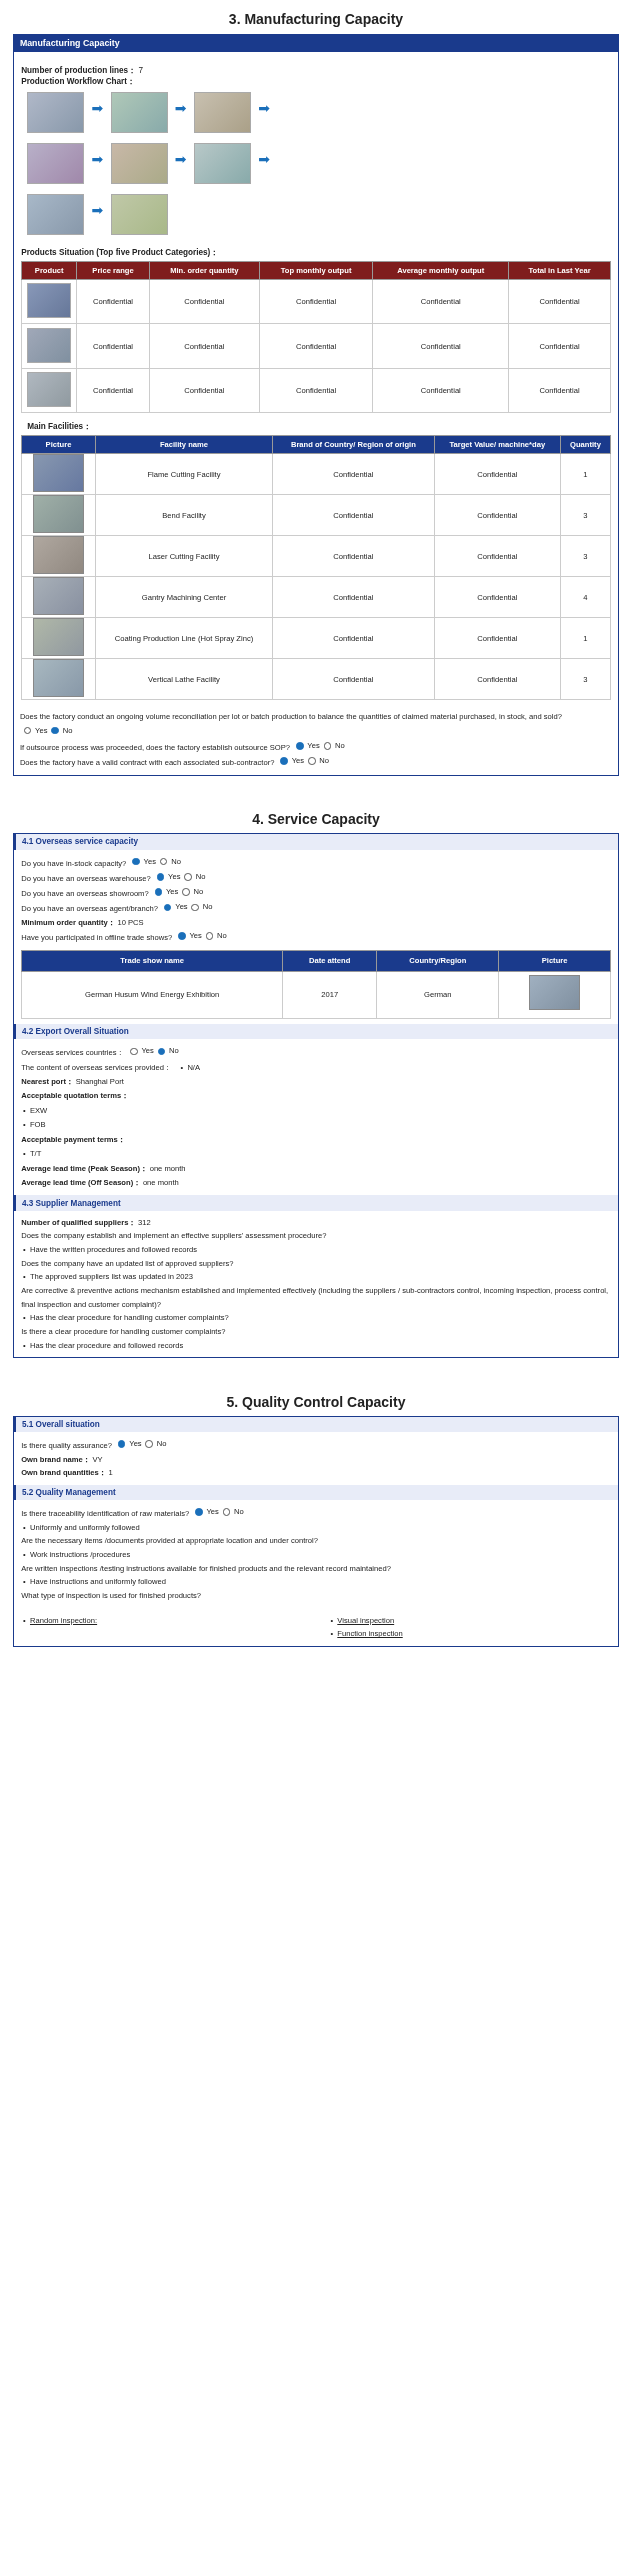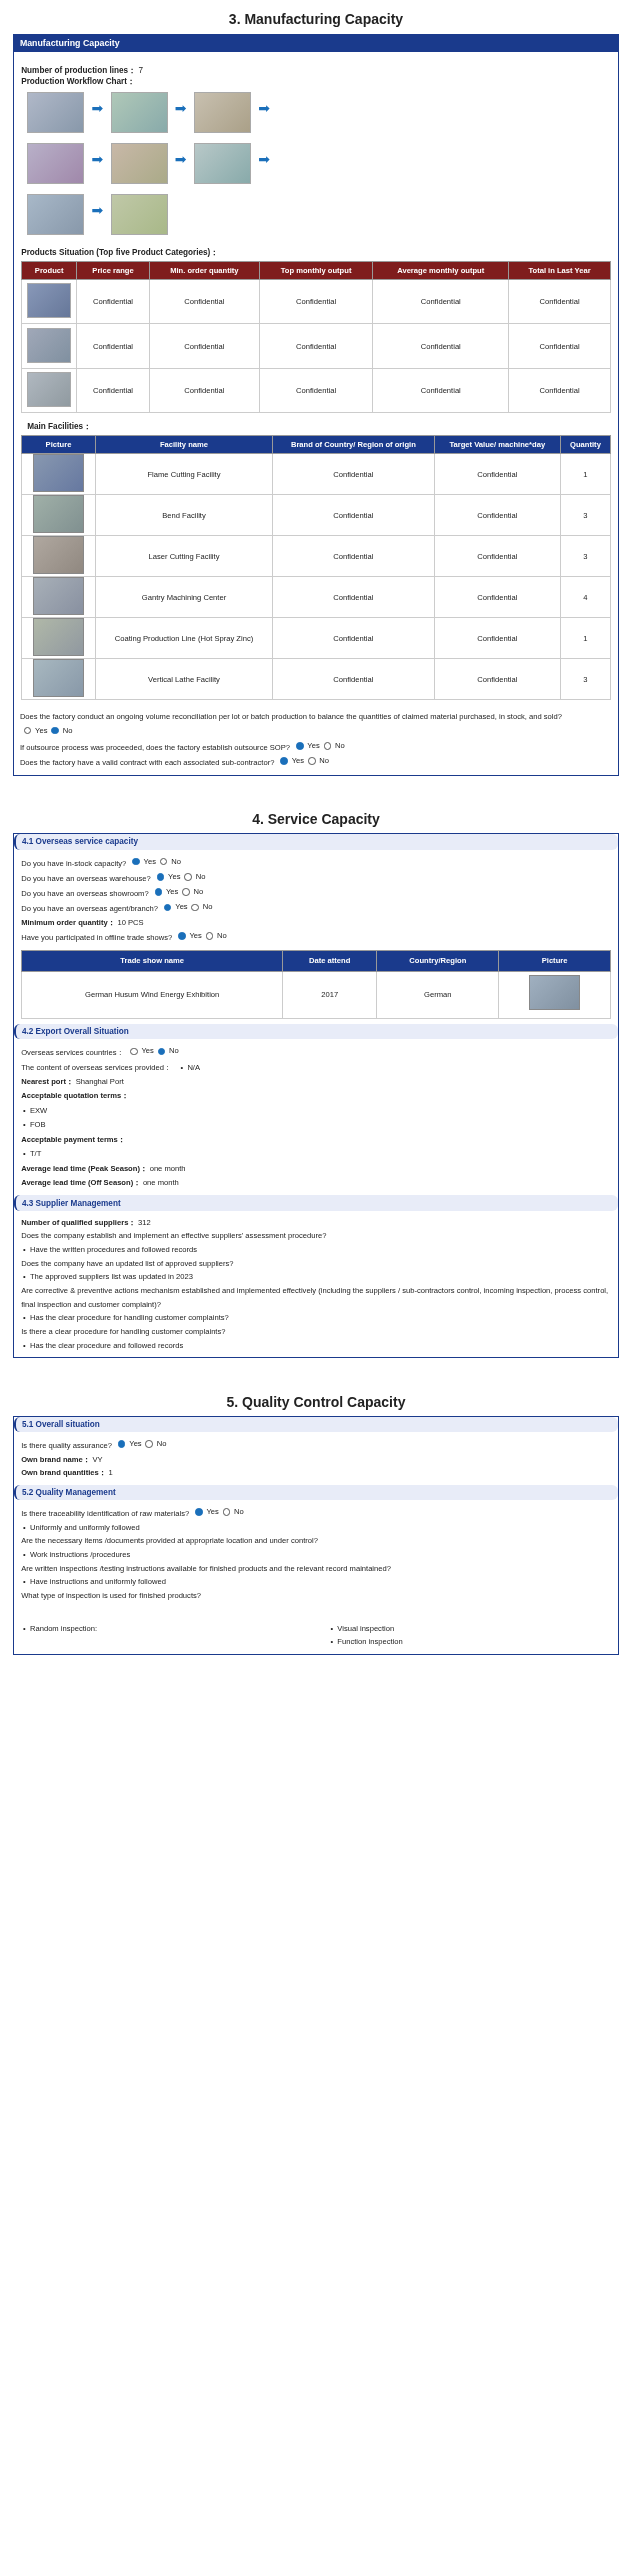--- a/index.html
+++ b/index.html
@@ -174,21 +174,20 @@
 
     
     .subsection-header {
       background: #e8ecf8;
       color: #1a3a8c;
       font-weight: bold;
       font-size: 8.2px;
       padding: 3.2px 6.3px;
       border-left: 2.5px solid #1a3a8c;
       margin-bottom: 0;
-      border-radius: 6px;
     }
 
     .service-content {
       padding: 5px 7.6px;
       font-size: 7.6px;
       line-height: 1.8;
     }
 
     .trade-table {
       width: 100%;
@@ -245,21 +244,22 @@
 
     .quality-content {
       padding: 5px 7.6px;
       font-size: 7.6px;
       line-height: 1.8;
     }
 
     .two-col-bullets {
       display: flex;
       gap: 25px;
-      margin-top: 19px;
+      margin-top: 11px;
+      text-decoration: underline;
     }
 
     .col-bullets {
       flex: 1;
     }
 
     .label-bold {
       font-weight: bold;
     }
   </style>

